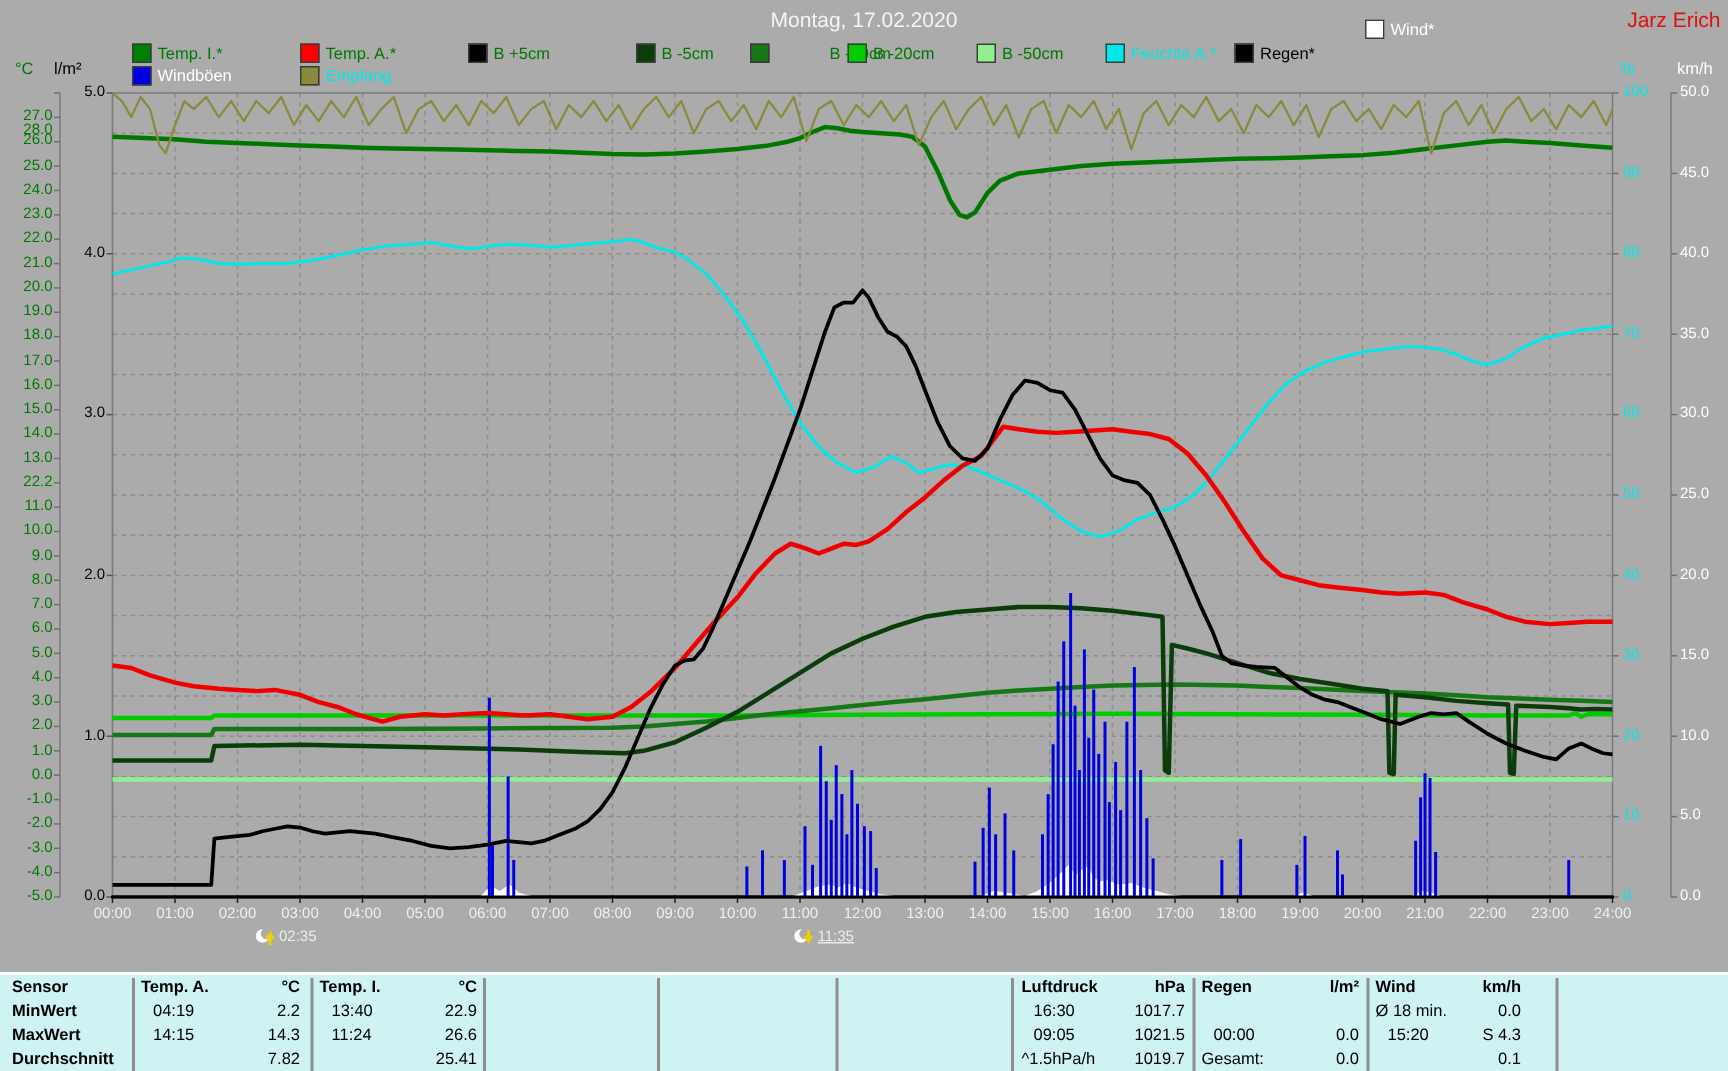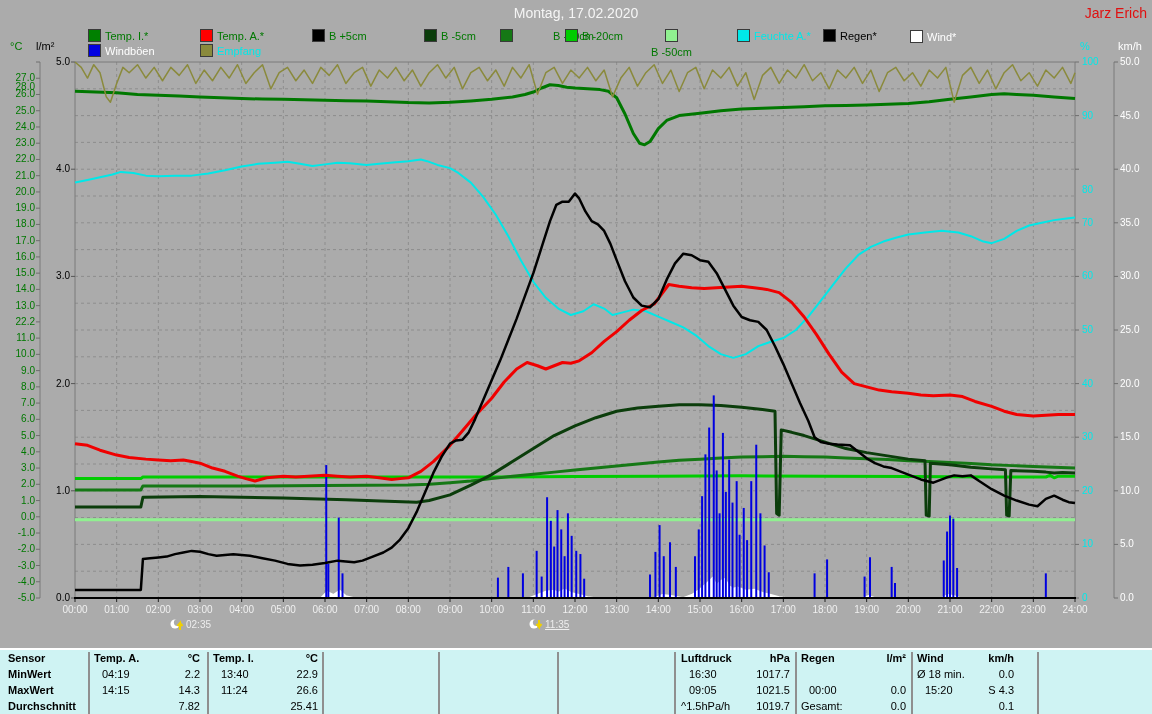--- a/index.html
+++ b/index.html
@@ -49,33 +49,33 @@
         <span>B -5cm</span>
       </div>
       <div class="abs legend-item" style="left: 500px; top: 29px; color: rgb(0, 120, 0); gap: 40px;">
         <span class="swatch" style="background: rgb(21, 120, 21);"></span>
         <span>B -10cm</span>
       </div>
       <div class="abs legend-item" style="left: 565px; top: 29px; color: rgb(0, 120, 0);">
         <span class="swatch" style="background: rgb(0, 204, 0);"></span>
         <span>B -20cm</span>
       </div>
-      <div class="abs legend-item" style="left: 651px; top: 29px; color: rgb(0, 120, 0); flex-direction: column;">
+      <div class="abs legend-item" style="left: 651px; top: 29px; color: rgb(0, 120, 0);">
         <span class="swatch" style="background: rgb(144, 240, 144);"></span>
         <span>B -50cm</span>
       </div>
       <div class="abs legend-item" style="left: 737px; top: 29px; color: rgb(0, 232, 232);">
         <span class="swatch" style="background: rgb(0, 232, 232);"></span>
         <span>Feuchte A.*</span>
       </div>
       <div class="abs legend-item" style="left: 823px; top: 29px; color: rgb(0, 0, 0);">
         <span class="swatch" style="background: rgb(0, 0, 0);"></span>
         <span>Regen*</span>
       </div>
-      <div class="abs legend-item" style="left: 910px; top: 30px; color: rgb(255, 255, 255);">
+      <div class="abs legend-item" style="left: 910px; top: 13px; color: rgb(255, 255, 255);">
         <span class="swatch" style="background: rgb(255, 255, 255);"></span>
         <span>Wind*</span>
       </div>
       <div class="abs legend-item" style="left: 88px; top: 44px; color: rgb(255, 255, 255);">
         <span class="swatch" style="background: rgb(0, 0, 224);"></span>
         <span>Windböen</span>
       </div>
       <div class="abs legend-item" style="left: 200px; top: 44px; color: rgb(0, 232, 232);">
         <span class="swatch" style="background: rgb(138, 138, 60);"></span>
         <span>Empfang</span>
@@ -326,21 +326,21 @@
       <div class="abs tick" style="left: 4px; top: 576.758px; width: 31px; text-align: right; color: rgb(0, 120, 0);">-4.0</div>
       <div class="abs tick" style="left: 4px; top: 593px; width: 31px; text-align: right; color: rgb(0, 120, 0);">-5.0</div>
       <div class="abs tick" style="left: 41px; top: 57px; width: 29px; text-align: right; color: rgb(0, 0, 0);">5.0</div>
       <div class="abs tick" style="left: 41px; top: 164.2px; width: 29px; text-align: right; color: rgb(0, 0, 0);">4.0</div>
       <div class="abs tick" style="left: 41px; top: 271.4px; width: 29px; text-align: right; color: rgb(0, 0, 0);">3.0</div>
       <div class="abs tick" style="left: 41px; top: 378.6px; width: 29px; text-align: right; color: rgb(0, 0, 0);">2.0</div>
       <div class="abs tick" style="left: 41px; top: 485.8px; width: 29px; text-align: right; color: rgb(0, 0, 0);">1.0</div>
       <div class="abs tick" style="left: 41px; top: 593px; width: 29px; text-align: right; color: rgb(0, 0, 0);">0.0</div>
       <div class="abs tick" style="left: 1082px; top: 57px; color: rgb(0, 232, 232);">100</div>
       <div class="abs tick" style="left: 1082px; top: 110.6px; color: rgb(0, 232, 232);">90</div>
-      <div class="abs tick" style="left: 1082px; top: 164.2px; color: rgb(0, 232, 232); margin-top: 21px;">80</div>
+      <div class="abs tick" style="left: 1082px; top: 164.2px; color: rgb(0, 232, 232);">80</div>
       <div class="abs tick" style="left: 1082px; top: 217.8px; color: rgb(0, 232, 232);">70</div>
       <div class="abs tick" style="left: 1082px; top: 271.4px; color: rgb(0, 232, 232);">60</div>
       <div class="abs tick" style="left: 1082px; top: 325px; color: rgb(0, 232, 232);">50</div>
       <div class="abs tick" style="left: 1082px; top: 378.6px; color: rgb(0, 232, 232);">40</div>
       <div class="abs tick" style="left: 1082px; top: 432.2px; color: rgb(0, 232, 232);">30</div>
       <div class="abs tick" style="left: 1082px; top: 485.8px; color: rgb(0, 232, 232);">20</div>
       <div class="abs tick" style="left: 1082px; top: 539.4px; color: rgb(0, 232, 232);">10</div>
       <div class="abs tick" style="left: 1082px; top: 593px; color: rgb(0, 232, 232);">0</div>
       <div class="abs tick" style="left: 1120px; top: 57px; color: rgb(255, 255, 255);">50.0</div>
       <div class="abs tick" style="left: 1120px; top: 110.6px; color: rgb(255, 255, 255);">45.0</div>

